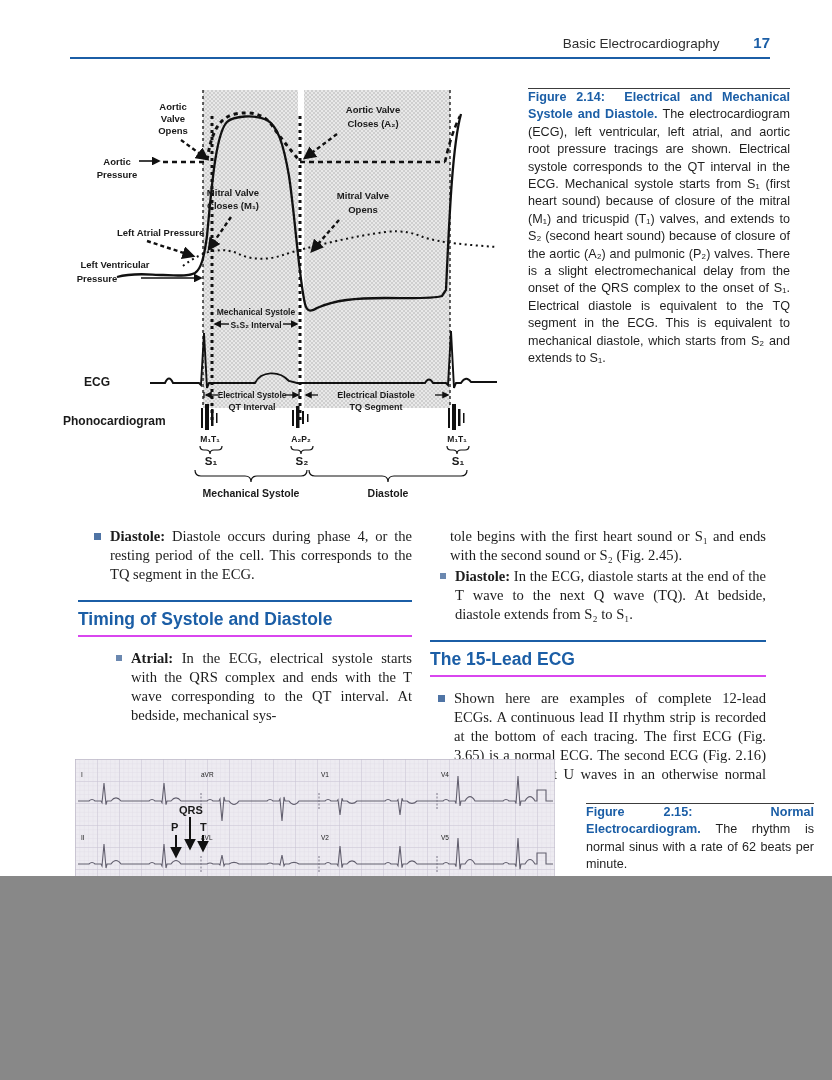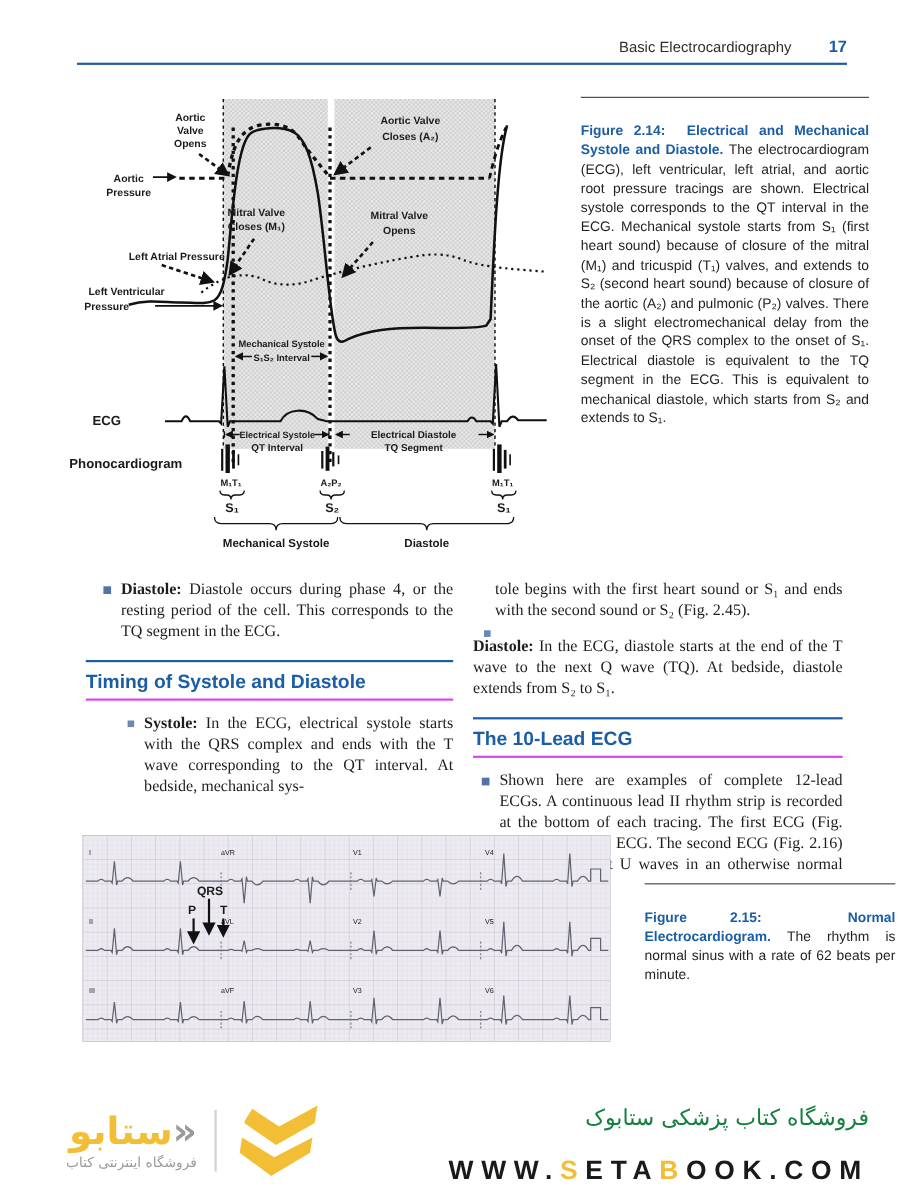--- a/index.html
+++ b/index.html
@@ -1,28 +1,28 @@
 <!DOCTYPE html>
 <html><head>
 <meta charset="utf-8">
 <style>
   * { margin:0; padding:0; box-sizing:border-box; }
   body { background:#888; font-family:"Liberation Serif", serif; }
-  .page { position:relative; width:832px; height:1080px; background:#ffffff; margin:0 auto; overflow:hidden; }
+  .page { position:relative; width:832px; height:876px; background:#ffffff; margin:0 auto; overflow:hidden; }
 
   
   .hdr { position:absolute; top:34px; left:70px; width:700px; text-align:right;
          font-family:"Liberation Sans", sans-serif; font-size:13.5px; color:#2e2e2e; }
   .hdr .pno { color:#1b5ea6; font-weight:bold; font-size:15px; margin-left:30px; }
   .hdr-rule { position:absolute; top:57px; left:70px; width:700px; height:2px; background:#1b5ea6; }
 
   
   .fig214 { position:absolute; top:86px; left:55px; width:452px; height:422px; }
   .cap { position:absolute; font-family:"Liberation Sans", sans-serif; font-size:12.6px;
-         line-height:17.4px; color:#1f1f1f; text-align:justify; border-top:1px solid #3c3c3c; padding-top:22px; }
+         line-height:17.4px; color:#1f1f1f; text-align:justify; border-top:1px solid #3c3c3c; padding-top:0; }
   .cap214 { top:88px; left:528px; width:262px; }
   .cap215 { top:803px; left:586px; width:228px; }
   .cap b.blue { color:#1b5ea6; }
 
   
   .col { position:absolute; top:527px; font-size:14.6px; line-height:19px; color:#1d1d1d; text-align:justify; }
   .col-l { left:78px; width:334px; }
   .col-r { left:430px; width:336px; }
   .bullet-row { display:flex; margin-bottom:2px;justify-content:center; }
   .sq { flex:0 0 auto; width:7px; height:7px; background:#4f74a5; margin:6px 9px 0 16px; }
@@ -197,31 +197,31 @@
   </div>
 
   <div class="col col-l">
     <div class="bullet-row">
       <span class="sq"></span>
       <div><b>Diastole:</b><span> Diastole occurs during phase 4, or the resting period of the cell. This corresponds to the TQ segment in the ECG.</span></div>
     </div>
     <div class="sec-head">Timing of Systole and Diastole</div>
     <div class="bullet-row">
       <span class="sq sub"></span>
-      <div><b>Systole:</b><span> In the ECG, electrical systole starts with the QRS complex and ends with the T wave corresponding to the QT interval. At bedside, mechanical sys-</span></div>
+      <div><b>Atrial:</b><span> In the ECG, electrical systole starts with the QRS complex and ends with the T wave corresponding to the QT interval. At bedside, mechanical sys-</span></div>
     </div>
   </div>
 
   <div class="col col-r">
     <div class="cont">tole begins with the first heart sound or S₁ and ends with the second sound or S₂ (Fig. 2.45).</div>
-    <div class="bullet-row" style="margin-top:2px;flex-direction:column;">
+    <div class="bullet-row" style="margin-top:2px;">
       <span class="sq sub" style="margin-left:10px;"></span>
       <div><b>Diastole:</b><span> In the ECG, diastole starts at the end of the T wave to the next Q wave (TQ). At bedside, diastole extends from S₂ to S₁.</span></div>
     </div>
-    <div class="sec-head">The 10-Lead ECG</div>
+    <div class="sec-head">The 15-Lead ECG</div>
     <div class="bullet-row">
       <span class="sq"></span>
       <div>Shown here are examples of complete 12-lead ECGs. A continuous lead II rhythm strip is recorded at the bottom of each tracing. The first ECG (Fig. 3.65) is a normal ECG. The second ECG (Fig. 2.16) shows prominent U waves in an otherwise normal ECG.</div>
     </div>
   </div>
 
   <div class="fig215">
     <svg width="480" height="188" viewBox="0 0 480 188">
       <defs>
         <pattern id="gs" width="4.4" height="4.4" patternUnits="userSpaceOnUse">

